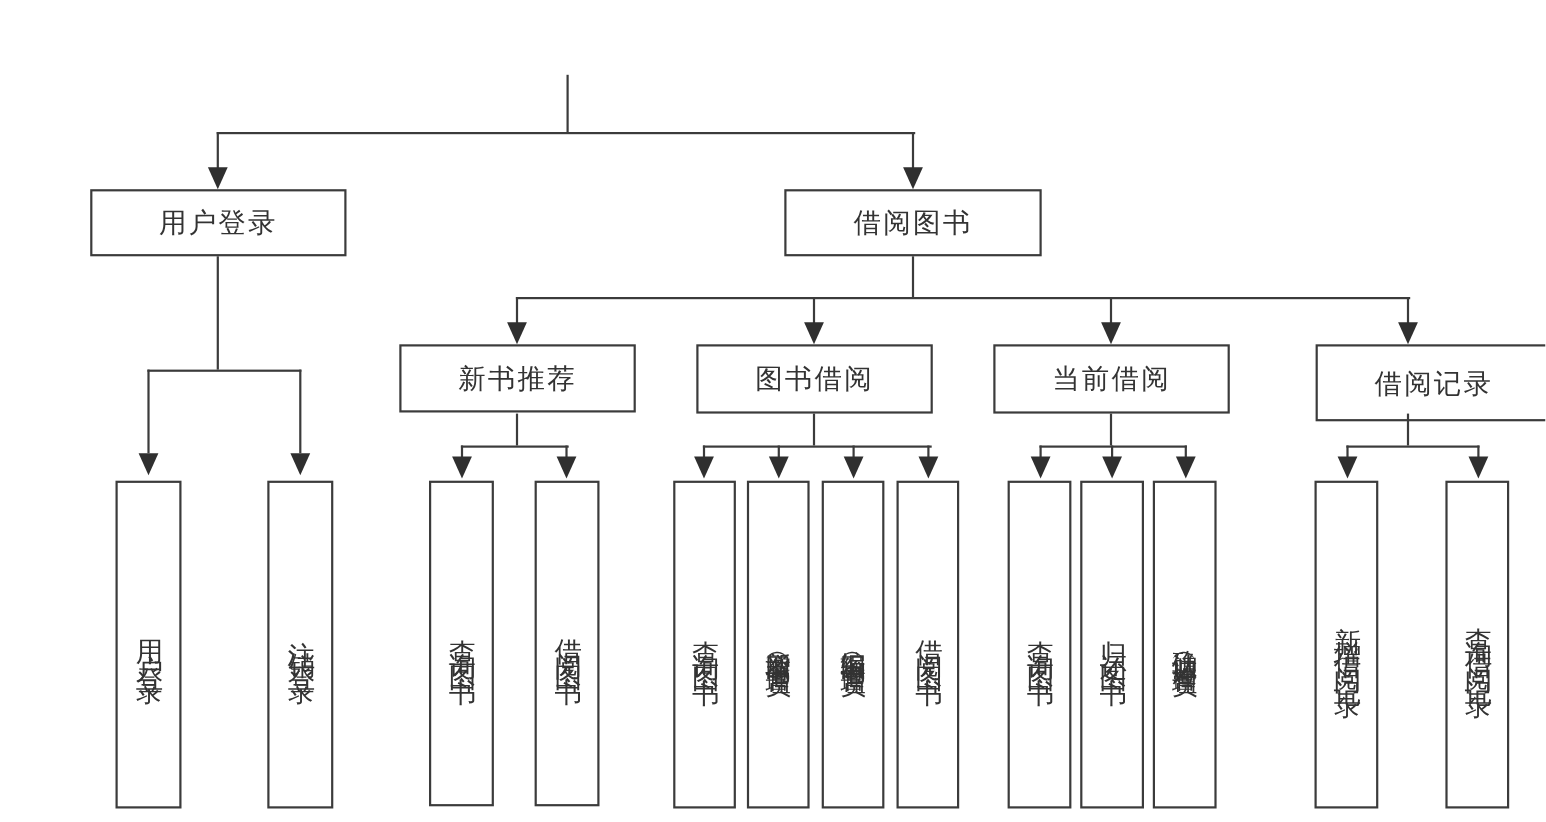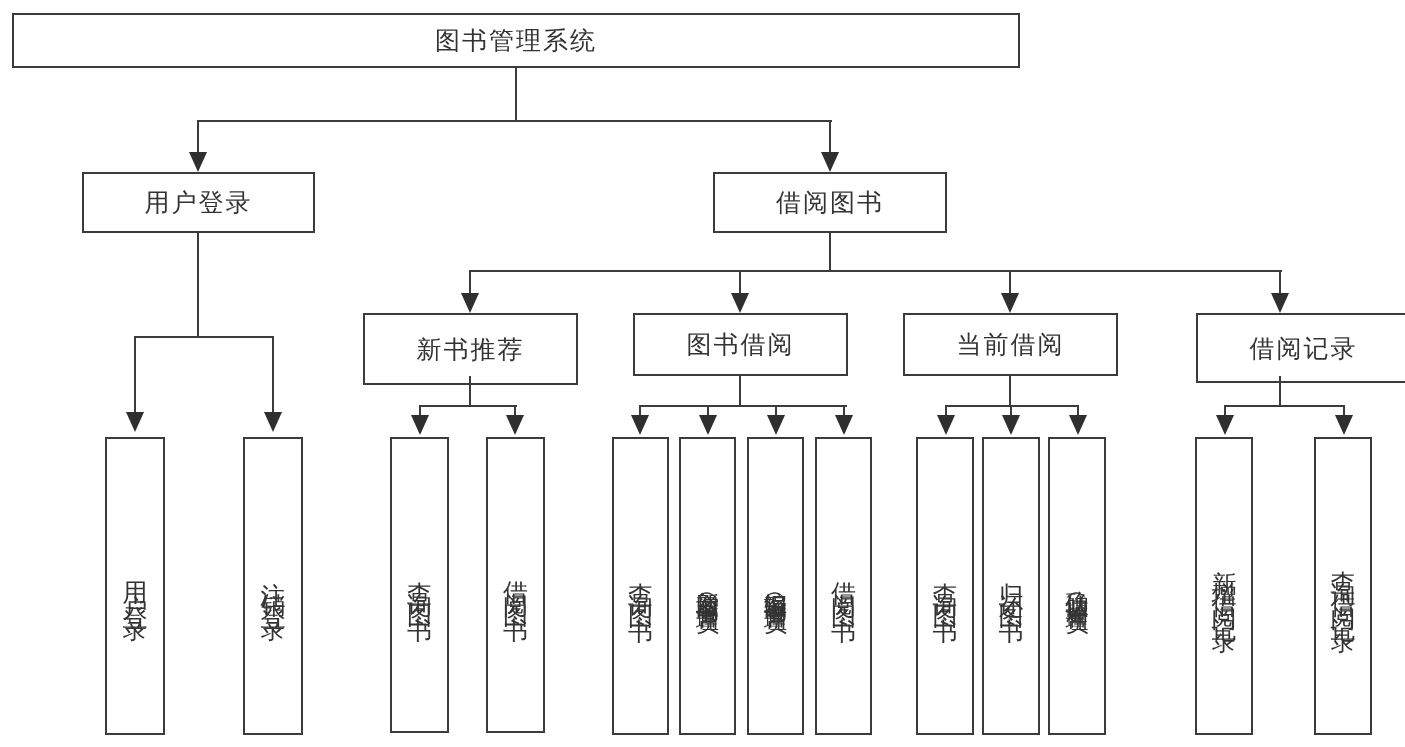--- a/index.html
+++ b/index.html
@@ -53,21 +53,20 @@
     letter-spacing: 1px;
     opacity: 0.9;
     z-index: 5;
   }
 </style>
 </head>
 <body>
 
 <div class="canvas">
 
-  <div class="box" style="left:12px; top:13px; width:1008px; height:55px;">图书管理系统</div>
 
   <div class="vl" style="left:515px; top:68px; height:52px;"></div>
   <div class="hl" style="left:197px; top:120px; width:635px;"></div>
   <div class="vl" style="left:197px; top:120px; height:36px;"></div>
   <div class="ah" style="left:189px; top:152px;"></div>
   <div class="vl" style="left:829px; top:120px; height:36px;"></div>
   <div class="ah" style="left:821px; top:152px;"></div>
 
   <div class="box" style="left:82px; top:172px; width:233px; height:61px;">用户登录</div>
   <div class="box" style="left:713px; top:172px; width:234px; height:61px;">借阅图书</div>
@@ -83,21 +82,21 @@
   <div class="hl" style="left:469px; top:270px; width:813px;"></div>
   <div class="vl" style="left:469px; top:270px; height:25px;"></div>
   <div class="ah" style="left:461px; top:293px;"></div>
   <div class="vl" style="left:739px; top:270px; height:25px;"></div>
   <div class="ah" style="left:731px; top:293px;"></div>
   <div class="vl" style="left:1009px; top:270px; height:25px;"></div>
   <div class="ah" style="left:1001px; top:293px;"></div>
   <div class="vl" style="left:1279px; top:270px; height:25px;"></div>
   <div class="ah" style="left:1271px; top:293px;"></div>
 
-  <div class="box" style="left:363px; top:313px; width:215px; height:72px;">新书推荐</div>
+  <div class="box" style="left:363px; top:313px; width:215px; height:62px;">新书推荐</div>
   <div class="box" style="left:633px; top:313px; width:215px; height:63px;">图书借阅</div>
   <div class="box" style="left:903px; top:313px; width:215px; height:63px;">当前借阅</div>
   <div class="box" style="left:1196px; top:313px; width:215px; height:70px;">借阅记录</div>
 
   <div class="vl" style="left:469px; top:376px; height:29px;"></div>
   <div class="hl" style="left:419px; top:405px; width:98px;"></div>
   <div class="vl" style="left:419px; top:405px; height:12px;"></div>
   <div class="ah" style="left:411px; top:415px;"></div>
   <div class="vl" style="left:514px; top:405px; height:12px;"></div>
   <div class="ah" style="left:506px; top:415px;"></div>

